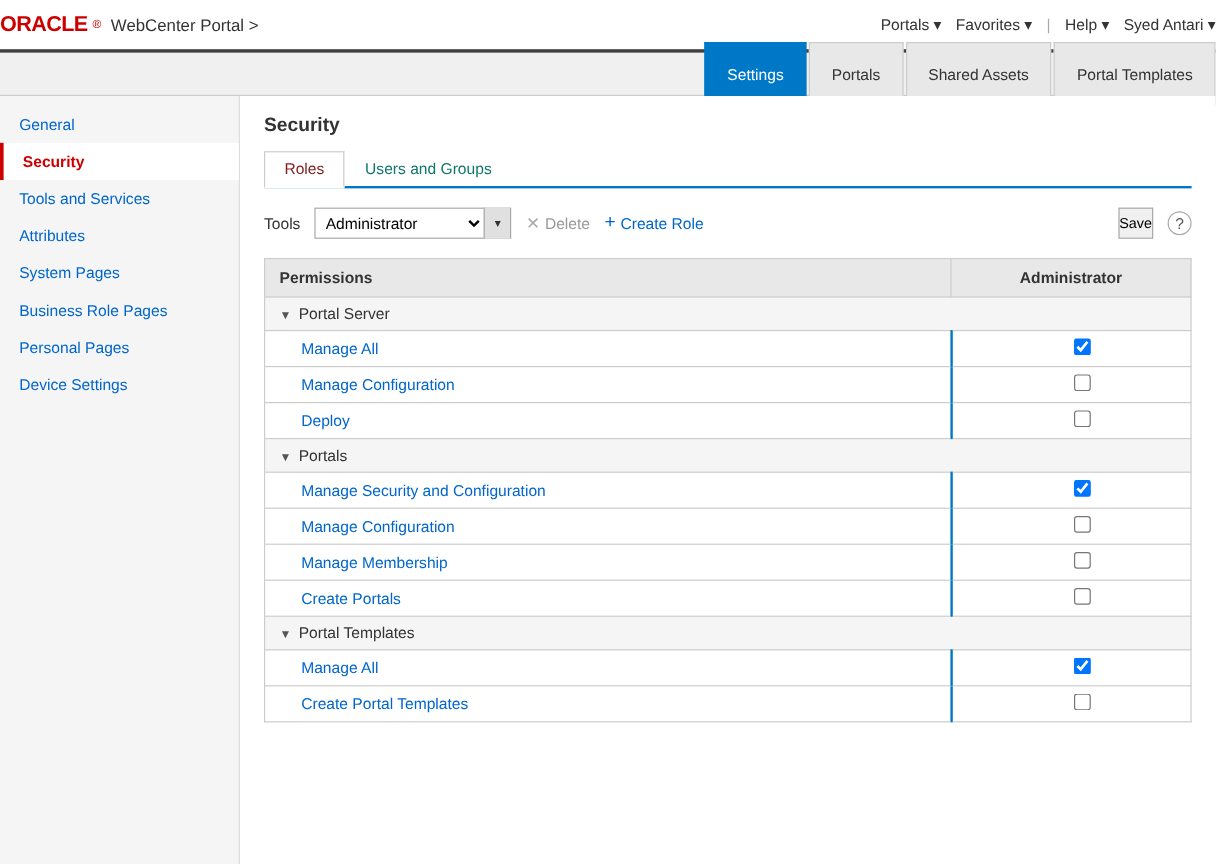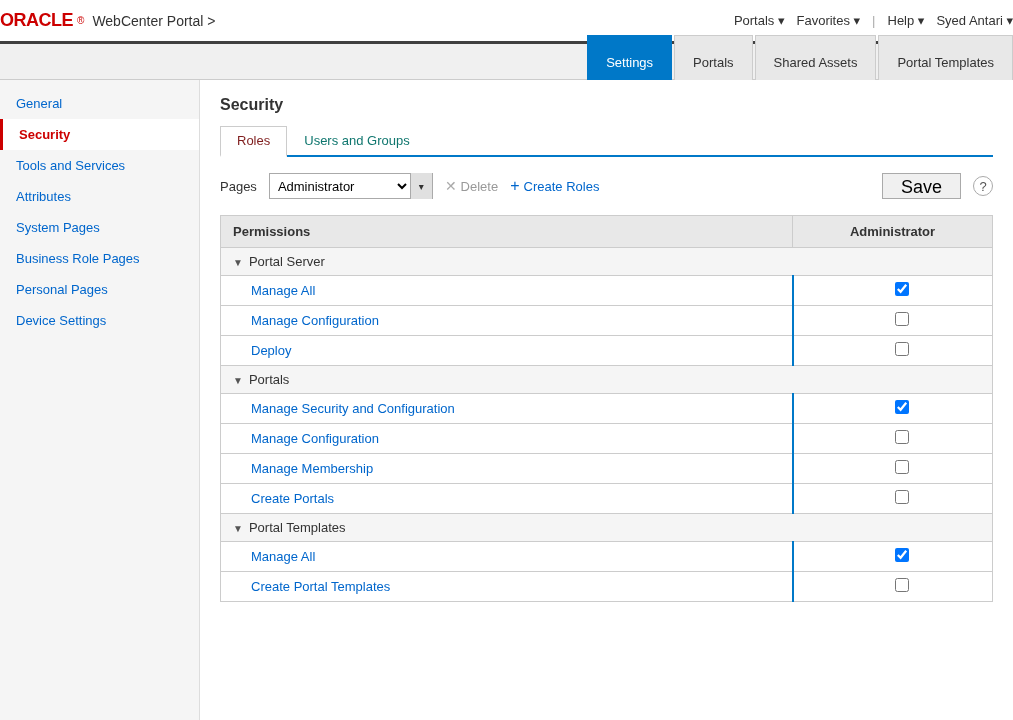--- a/index.html
+++ b/index.html
@@ -209,22 +209,22 @@
       cursor: pointer;
     }
     .create-icon {
       font-size: 16px;
       color: #0066cc;
     }
     .save-btn {
       margin-left: auto;
       background: #f0f0f0;
       border: 1px solid #aaa;
-      padding: 3px 18px;
-      font-size: 18px;
+      padding: 3px 0;
+      font-size: 12px;
       cursor: pointer;
       height: 26px;
     }
     .help-icon {
       width: 20px;
       height: 20px;
       border-radius: 50%;
       border: 1px solid #aaa;
       display: flex;
       align-items: center;
@@ -328,34 +328,34 @@
 
   <div class="content">
     <div class="content-title">Security</div>
 
     <div class="sub-tabs">
       <div class="sub-tab active">Roles</div>
       <div class="sub-tab">Users and Groups</div>
     </div>
 
     <div class="role-bar">
-      <span class="role-label">Pages</span>
+      <span class="role-label">Tools</span>
       <div class="role-select-wrapper">
         <select class="role-select">
           <option>Administrator</option>
         </select>
         <div class="role-select-btn">▾</div>
       </div>
       <div class="delete-btn">
         <span class="delete-icon">✕</span>
         <span>Delete</span>
       </div>
       <div class="create-role-btn">
         <span class="create-icon">+</span>
-        <span>Create Roles</span>
+        <span>Create Role</span>
       </div>
       <button class="save-btn">Save</button>
       <div class="help-icon">?</div>
     </div>
 
     <table class="permissions-table">
       <thead>
         <tr>
           <th>Permissions</th>
           <th class="admin-col">Administrator</th>

